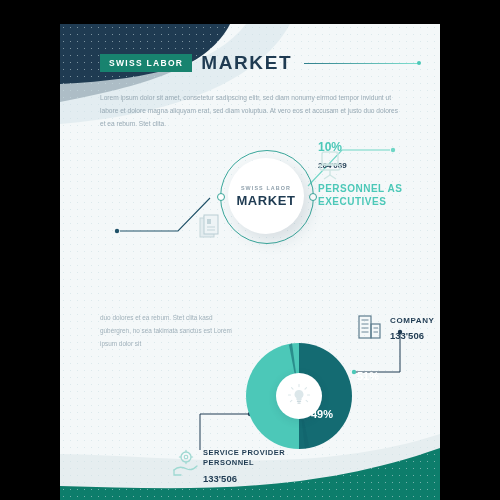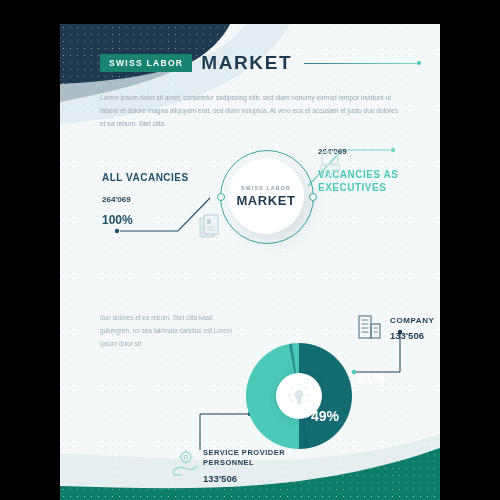--- a/index.html
+++ b/index.html
@@ -31,21 +31,21 @@
   .lblR .n{color:#1f3b52;font-size:8px;font-weight:bold;margin-top:7px;}
   .lblR .t{color:#4cc8b8;font-size:10px;font-weight:bold;letter-spacing:.5px;line-height:1.3;margin-top:12px;}
   
   .s2h{position:absolute;left:40px;top:270px;font-size:10.5px;font-weight:bold;letter-spacing:.4px;}
   .s2h .a{color:#1f3b52;}
   .s2h .b{color:#2fa38f;}
   .s2p{position:absolute;left:40px;top:288px;width:140px;color:#9fb0ba;font-size:6.4px;line-height:2.0;}
   
   .donut{position:absolute;left:183px;top:316px;width:112px;height:112px;}
   .dhole{position:absolute;left:33px;top:33px;width:46px;height:46px;border-radius:50%;background:#fff;box-shadow:0 2px 8px rgba(31,59,82,.12);display:flex;align-items:center;justify-content:center;}
-  .pct{position:absolute;font-size:14px;font-weight:bold;color:#fff;padding-left:44px;}
+  .pct{position:absolute;font-size:11px;font-weight:bold;color:#fff;padding-left:44px;}
   .pct.a{left:70px;top:30px;}
   .pct.b{left:24px;top:68px;}
   .statR{position:absolute;left:330px;top:292px;width:90px;}
   .statR .t{color:#1f3b52;font-size:8px;font-weight:bold;letter-spacing:.6px;}
   .statR .n{color:#1f3b52;font-size:9.5px;font-weight:bold;margin-top:5px;}
   .statL{position:absolute;left:143px;top:424px;width:120px;}
   .statL .t{color:#1f3b52;font-size:7.5px;font-weight:bold;letter-spacing:.5px;line-height:1.35;}
   .statL .n{color:#1f3b52;font-size:9.5px;font-weight:bold;margin-top:5px;}
   .ico{position:absolute;}
   
@@ -87,36 +87,32 @@
       <circle cx="333" cy="14" r="2.2" fill="#6fd6c6"></circle>
     </svg>
     <div class="ring"></div>
     <div class="node" style="left:157px;top:57px;"></div>
     <div class="node" style="left:249px;top:57px;"></div>
     <div class="core">
       <div class="core-sub">SWISS LABOR</div>
       <div class="core-main">MARKET</div>
     </div>
 
-    <div class="lblL">
-      <div class="t">ALL VACANCIES</div>
-      <div class="n">264'069</div>
-      <div class="p">100%</div>
-    </div>
     <svg class="ico" style="left:138px;top:78px;width:22px;height:26px;" viewBox="0 0 22 26">
       <rect x="2" y="4" width="14" height="19" fill="#e3ecef" stroke="#c3d5da" stroke-width="1"></rect>
       <rect x="6" y="1" width="14" height="19" fill="#eef4f6" stroke="#b9cdd4" stroke-width="1"></rect>
       <rect x="9" y="5" width="4" height="5" fill="#c3d5da"></rect>
       <line x1="9" y1="13" x2="17" y2="13" stroke="#c3d5da" stroke-width="1"></line>
       <line x1="9" y1="16" x2="17" y2="16" stroke="#c3d5da" stroke-width="1"></line>
     </svg>
 
     <div class="lblR">
+      <div class="p">10%</div>
       <div class="n">264'069</div>
-      <div class="t">VACANCIES AS EXECUTIVES</div>
+      <div class="t">PERSONNEL AS EXECUTIVES</div>
     </div>
     <svg class="ico" style="left:256px;top:14px;width:28px;height:32px;" viewBox="0 0 28 32">
       <rect x="6" y="2" width="16" height="12" rx="2" fill="none" stroke="#cfe6e4" stroke-width="1.4"></rect>
       <rect x="4" y="15" width="20" height="5" rx="2" fill="none" stroke="#cfe6e4" stroke-width="1.4"></rect>
       <line x1="14" y1="20" x2="14" y2="25" stroke="#cfe6e4" stroke-width="1.4"></line>
       <path d="M8,29 L14,25 L20,29" fill="none" stroke="#cfe6e4" stroke-width="1.4"></path>
     </svg>
   </div>
 
   <div class="s2p">duo dolores et ea rebum. Stet clita kasd gubergren, no sea takimata sanctus est Lorem ipsum dolor sit</div>

